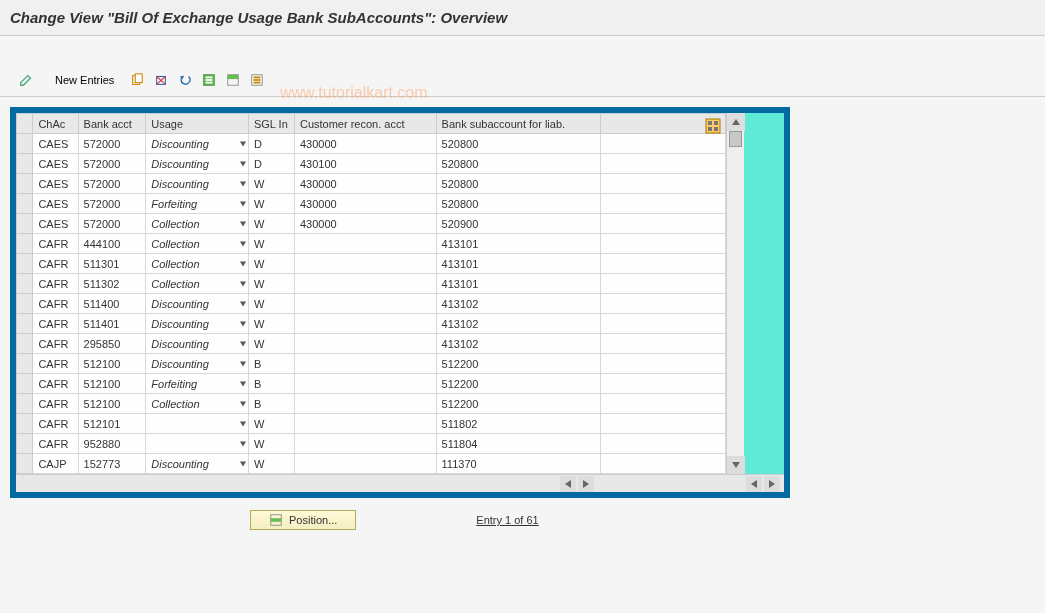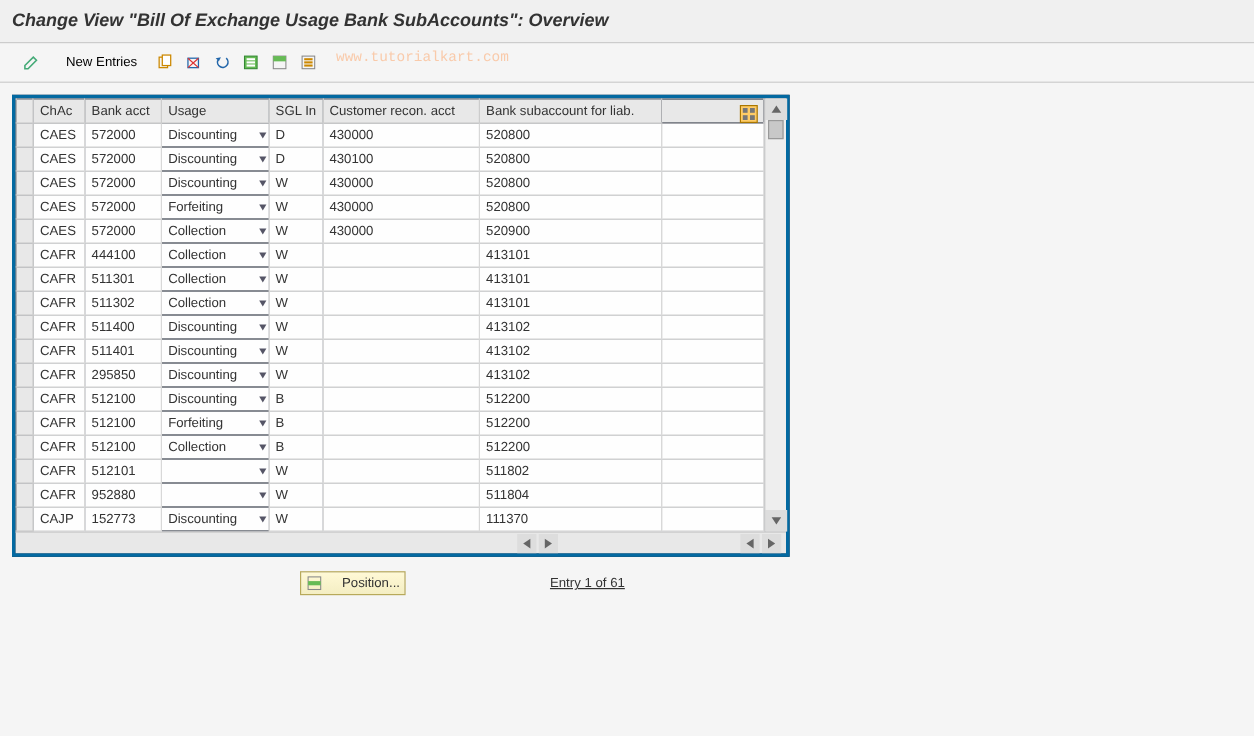--- a/index.html
+++ b/index.html
@@ -24,20 +24,21 @@
       color: #333;
       padding: 4px 0;
     }
     .toolbar {
       display: flex;
       align-items: center;
       padding: 6px 10px;
       gap: 4px;
       border-bottom: 1px solid #ccc;
       position: relative;
+      margin-top: 28px;
     }
     .toolbar-btn {
       display: inline-flex;
       align-items: center;
       justify-content: center;
       width: 20px;
       height: 20px;
       border: 1px solid transparent;
       cursor: pointer;
     }
@@ -45,34 +46,33 @@
       display: inline-flex;
       align-items: center;
       gap: 4px;
       padding: 2px 8px;
       cursor: pointer;
       border: 1px solid transparent;
     }
     .watermark {
       position: absolute;
       left: 280px;
-      top: 5px;
-      font-size: 12px;
+      top: 20px;
+      font-size: 16px;
       color: rgba(255,150,80,0.45);
       pointer-events: none;
-      font-family: Liberation Mono, monospace;
     }
     .content {
       padding: 10px;
     }
     .table-container {
-      border: 3px solid #0369a1;
-      background: #0f172a;
+      border: 6px solid #0369a1;
+      background: #5eead4;
       position: relative;
-      width: 648px;
+      width: 780px;
     }
     .table-wrapper {
       display: flex;
     }
     .data-table {
       border-collapse: collapse;
       width: 710px;
     }
     .data-table th {
       background: #e8e8e8;
@@ -96,21 +96,21 @@
       width: 16px;
       background: #e8e8e8 !important;
       border: 1px solid #ccc !important;
     }
     .col-chac { width: 44px; }
     .col-bank { width: 66px; }
     .col-usage { width: 100px; }
     .col-sgl { width: 44px; }
     .col-recon { width: 138px; }
     .col-subacct { width: 160px; }
-    .usage-cell { position: relative; }
+    .usage-cell { position: relative; font-style: italic; }
     .dropdown-arrow {
       position: absolute;
       right: 2px;
       top: 50%;
       transform: translateY(-50%);
       width: 0; height: 0;
       border-left: 3px solid transparent;
       border-right: 3px solid transparent;
       border-top: 5px solid #556;
     }
@@ -166,22 +166,22 @@
     .footer-bar {
       display: flex;
       align-items: center;
       padding: 12px 0;
       margin-left: 240px;
       gap: 120px;
     }
     .position-btn {
       display: inline-flex;
       align-items: center;
-      gap: 16px;
-      padding: 2px 4px;
+      gap: 6px;
+      padding: 2px 18px;
       background: linear-gradient(#fff9d6, #f4eec3);
       border: 1px solid #b7a95a;
       cursor: pointer;
       color: #333;
     }
     .entry-info { color: #333; text-decoration: underline; }
     svg.ico { width: 14px; height: 14px; }
     .tri { width:0; height:0; }
     .tri-up { border-left:4px solid transparent; border-right:4px solid transparent; border-bottom:6px solid #666; }
     .tri-down { border-left:4px solid transparent; border-right:4px solid transparent; border-top:6px solid #666; }

